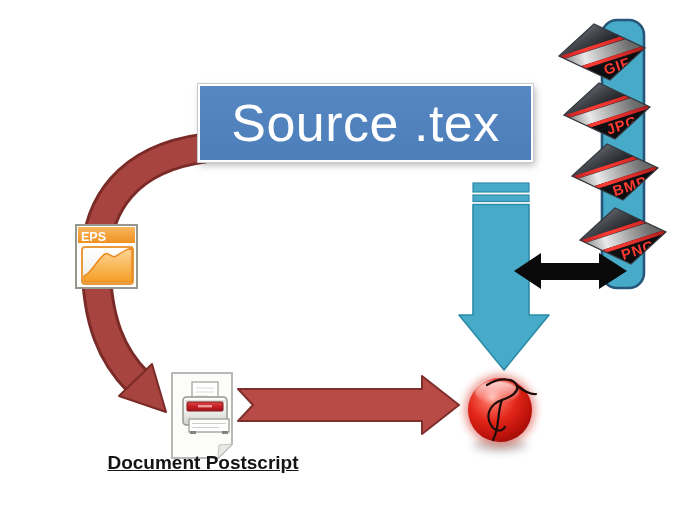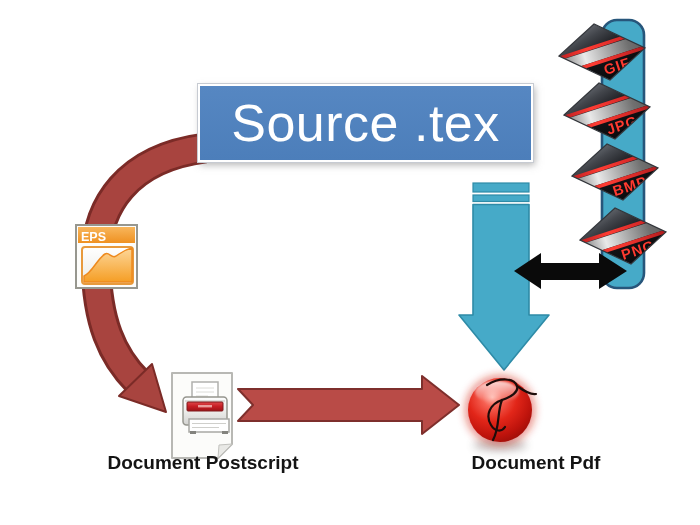--- a/index.html
+++ b/index.html
@@ -5,21 +5,21 @@
   html,body{margin:0;padding:0;background:#fff;}
   .canvas{position:relative;width:700px;height:525px;background:#ffffff;overflow:hidden;
           font-family:"Liberation Sans",sans-serif;}
   .layer{position:absolute;left:0;top:0;width:700px;height:525px;}
   .source-box{position:absolute;left:198px;top:84px;width:335px;height:78px;box-sizing:border-box;
       background:linear-gradient(180deg,#5687C2 0%,#4C7EBA 100%);
       border:2px solid #ffffff;
       box-shadow:0 0 0 1px #C7CBD2, 2px 3px 7px rgba(110,110,110,.5);
       display:flex;align-items:center;justify-content:center;}
   .source-box span{color:#ffffff;font-size:52px;letter-spacing:.5px;}
-  .node-label{position:absolute;font-weight:bold;font-size:19px;color:#141414;text-align:center;}
+  .node-label{position:absolute;font-weight:bold;font-size:19px;color:#141414;text-align:center;text-decoration:underline;}
   .fmt{font-family:"Liberation Sans",sans-serif;font-weight:bold;font-size:14.5px;
        fill:#FF3A30;letter-spacing:1px;}
   .eps-txt{font-family:"Liberation Sans",sans-serif;font-weight:bold;font-size:12.5px;fill:#ffffff;}
 </style>
 </head>
 <body>
 
 <div class="canvas">
 
   <svg class="layer" viewBox="0 0 700 525">
@@ -197,15 +197,14 @@
         <path d="M 502,400 C 497,412 500,427 493,440"></path>
       </g>
     </g>
   </svg>
 
   <div class="source-box">
     <span>Source .tex</span>
   </div>
 
   <div class="node-label" style="left:53px;top:452px;width:300px;">Document Postscript</div>
-  <div class="node-label" style="left:436px;top:452px;width:200px;">Document Pdf</div>
 
 </div>
 
 </body></html>

